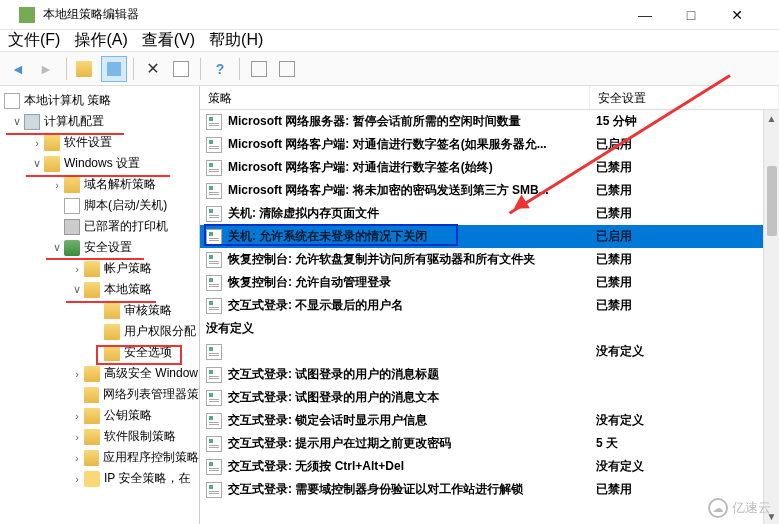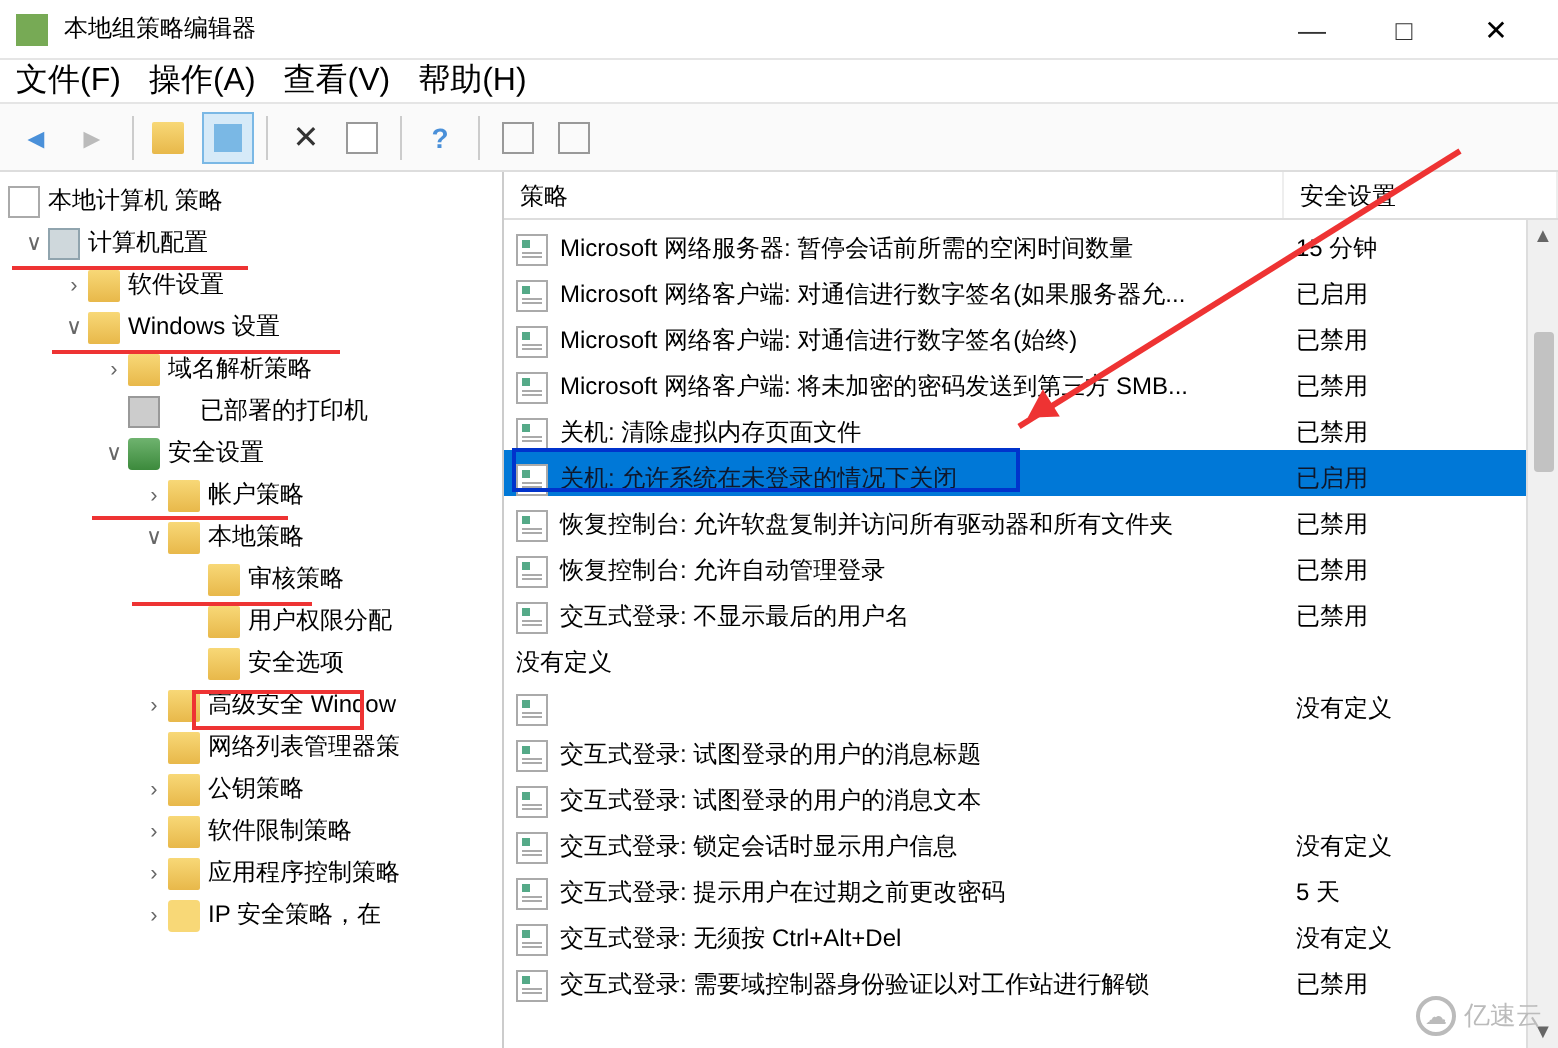--- a/index.html
+++ b/index.html
@@ -1,48 +1,48 @@
 <!DOCTYPE html>
 <html><head>
 <meta charset="utf-8">
 <style>
   * { box-sizing: border-box; font-family: "Microsoft YaHei", "Segoe UI", sans-serif; }
   body { margin: 0; background: #fff; font-size: 12px; color: #000; width: 779px; height: 524px; overflow: hidden; position: relative; }
-  .titlebar { height: 30px; background: #fff; display: flex; align-items: center; padding: 0 8px; border-bottom: 1px solid #e5e5e5; }
+  .titlebar { height: 30px; background: #fff; display: flex; align-items: center; padding: 0 19px; border-bottom: 1px solid #e5e5e5; }
   .titlebar .icon { width: 16px; height: 16px; background: #7a5; margin-right: 8px; }
   .titlebar .title { flex: 1; font-size: 12px; }
   .titlebar .winbtn { width: 46px; height: 30px; display:flex; align-items:center; justify-content:center; color:#333; font-size:14px; }
   .titlebar .winbtn.close { color:#000; }
   .menubar { height: 22px; display:flex; align-items:center; padding: 0 8px; gap: 14px; border-bottom: 1px solid #e5e5e5; font-size:16px; }
   .toolbar { height: 34px; display:flex; align-items:center; padding: 0 6px; gap:2px; border-bottom: 1px solid #ddd; background:#fafafa; }
   .tbtn { width:26px; height:26px; display:flex; align-items:center; justify-content:center; border:1px solid transparent; }
   .tbtn .ic { width:16px; height:16px; display:block; }
   .tsep { width:1px; height:22px; background:#ccc; margin:0 4px; }
   .main { display:flex; height: calc(524px - 30px - 22px - 34px); }
-  .tree { width: 252px; border-right: 1px solid #ccc; overflow:auto; padding: 4px 0 4px 2px; position:relative; }
+  .tree { width: 200px; border-right: 1px solid #ccc; overflow:auto; padding: 4px 0 4px 2px; position:relative; }
   .tree-row { display:flex; align-items:center; height:21px; white-space:nowrap; position:relative; }
   .tw { display:inline-block; width:14px; text-align:center; color:#666; font-size:11px; }
   .fic { width:16px; height:16px; margin-right:4px; display:inline-block; }
   .folder { background: linear-gradient(#f8d877,#e8b84a); border-radius:1px; position:relative; }
   .pcicon { background:#cfd8dc; border:1px solid #90a4ae; }
   .shield { background: linear-gradient(#6fb36f,#3c8a3c); border-radius:2px; }
   .scripticon { background:#fff; border:1px solid #aaa; position:relative; }
   .printericon { background:#ccc; border:1px solid #999; }
   .keyicon { background:#f8d877; border-radius:2px; }
   .redline { position:absolute; height:2px; background:#e33; z-index:5; }
   .redbox { position:absolute; border:2px solid #e33; z-index:5; }
   .redarrow { position:absolute; height:0; border-top:3px solid #e33; transform-origin: left center; z-index:6; }
   .redarrow::after { content:''; position:absolute; right:-2px; top:-8px; border:8px solid transparent; border-left:14px solid #e33; }
   .list { flex:1; position:relative; overflow:hidden; }
   .list-head { display:flex; height:24px; border-bottom:1px solid #ddd; background:#fff; }
   .list-head .col { padding:4px 8px; border-right:1px solid #eee; font-size:12px; }
   .col1 { width: 390px; }
   .col2 { flex:1; }
   .list-body { overflow:auto; height: calc(100% - 24px); }
-  .lrow { display:flex; height:23px; align-items:flex-end; }
+  .lrow { display:flex; height:23px; align-items:center;font-weight:bold; }
   .lrow.sel { background:#0078d7; color:#0f172a; }
   .lrow .c { padding: 0 6px; display:flex; align-items:center; overflow:hidden; text-overflow:ellipsis; white-space:nowrap; }
   .lrow .c1 { width:390px; }
   .lrow .c2 { flex:1; }
   .dicon { width:16px; height:16px; margin-right:6px; background:#fff; border:1px solid #aaa; display:inline-block; position:relative; flex-shrink:0; }
   .dicon::before { content:''; position:absolute; left:2px; top:2px; width:4px; height:4px; background:#5a8; }
   .dicon::after { content:''; position:absolute; left:2px; top:8px; right:2px; height:1px; background:#aaa; box-shadow: 0 2px 0 #aaa; }
   .scrollbar-v { position:absolute; right:0; top:24px; bottom:0; width:16px; background:#f0f0f0; border-left:1px solid #ddd; display:flex; flex-direction:column; align-items:center; }
   .scrollbar-v .arrow { width:16px; height:16px; display:flex; align-items:center; justify-content:center; color:#666; font-size:10px; }
   .scrollbar-v .thumb { width:10px; background:#c2c2c2; border-radius:2px; }
@@ -123,21 +123,25 @@
       <span class="tw">∨</span>
       <span class="fic folder"></span>
       <span>Windows 设置</span>
     </div>
     <div class="redline" style="left:26px; top:89px; width:144px;"></div>
     <div class="tree-row" style="padding-left:48px;">
       <span class="tw">›</span>
       <span class="fic folder"></span>
       <span>域名解析策略</span>
     </div>
-    <div class="tree-row" style="padding-left:62px;gap:16px;">
+    <div class="tree-row" style="padding-left:62px;">
+      <span class="fic scripticon"></span>
+      <span>脚本(启动/关机)</span>
+    </div>
+    <div class="tree-row" style="padding-left:62px;">
       <span class="fic printericon"></span>
       <span>已部署的打印机</span>
     </div>
     <div class="tree-row" style="padding-left:48px;">
       <span class="tw">∨</span>
       <span class="fic shield"></span>
       <span>安全设置</span>
     </div>
     <div class="redline" style="left:46px; top:172px; width:98px;"></div>
     <div class="tree-row" style="padding-left:68px;">

